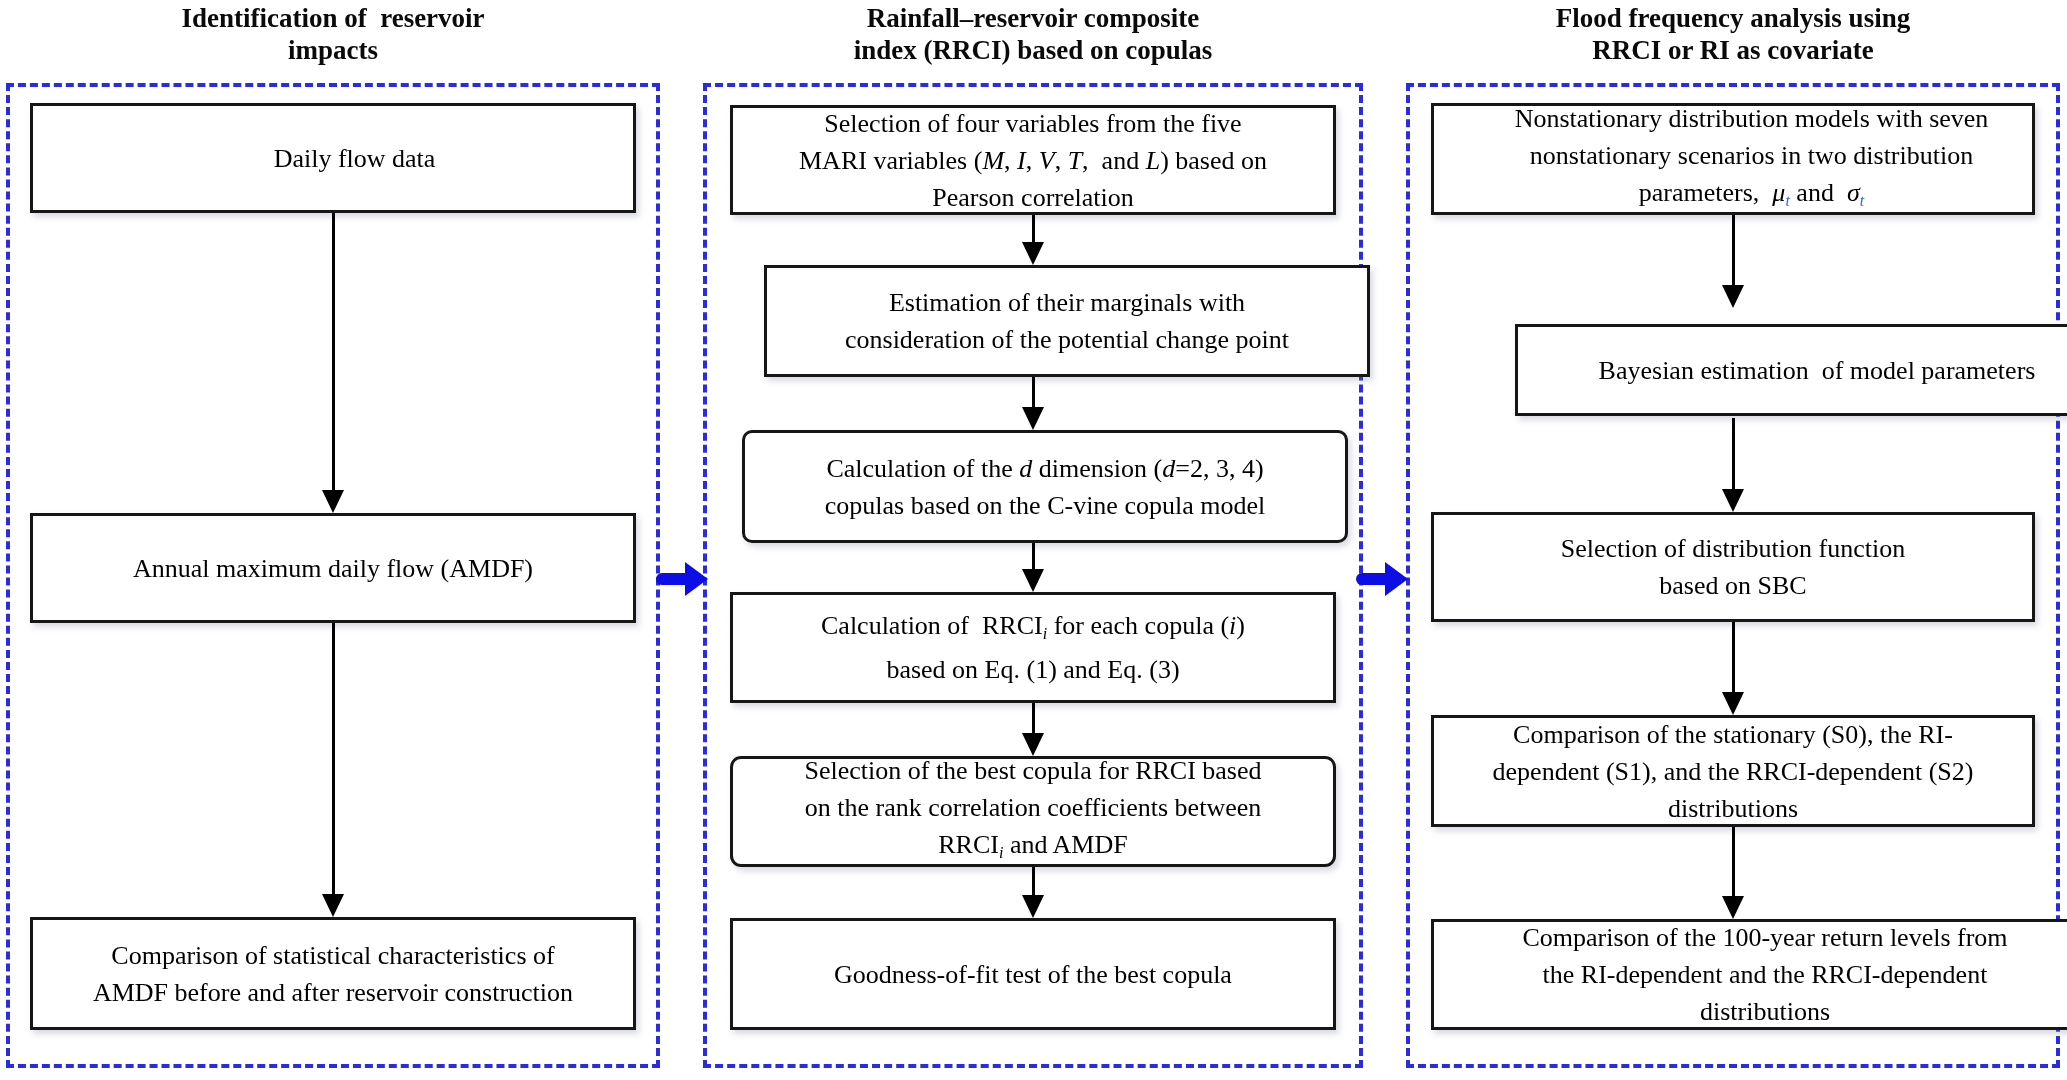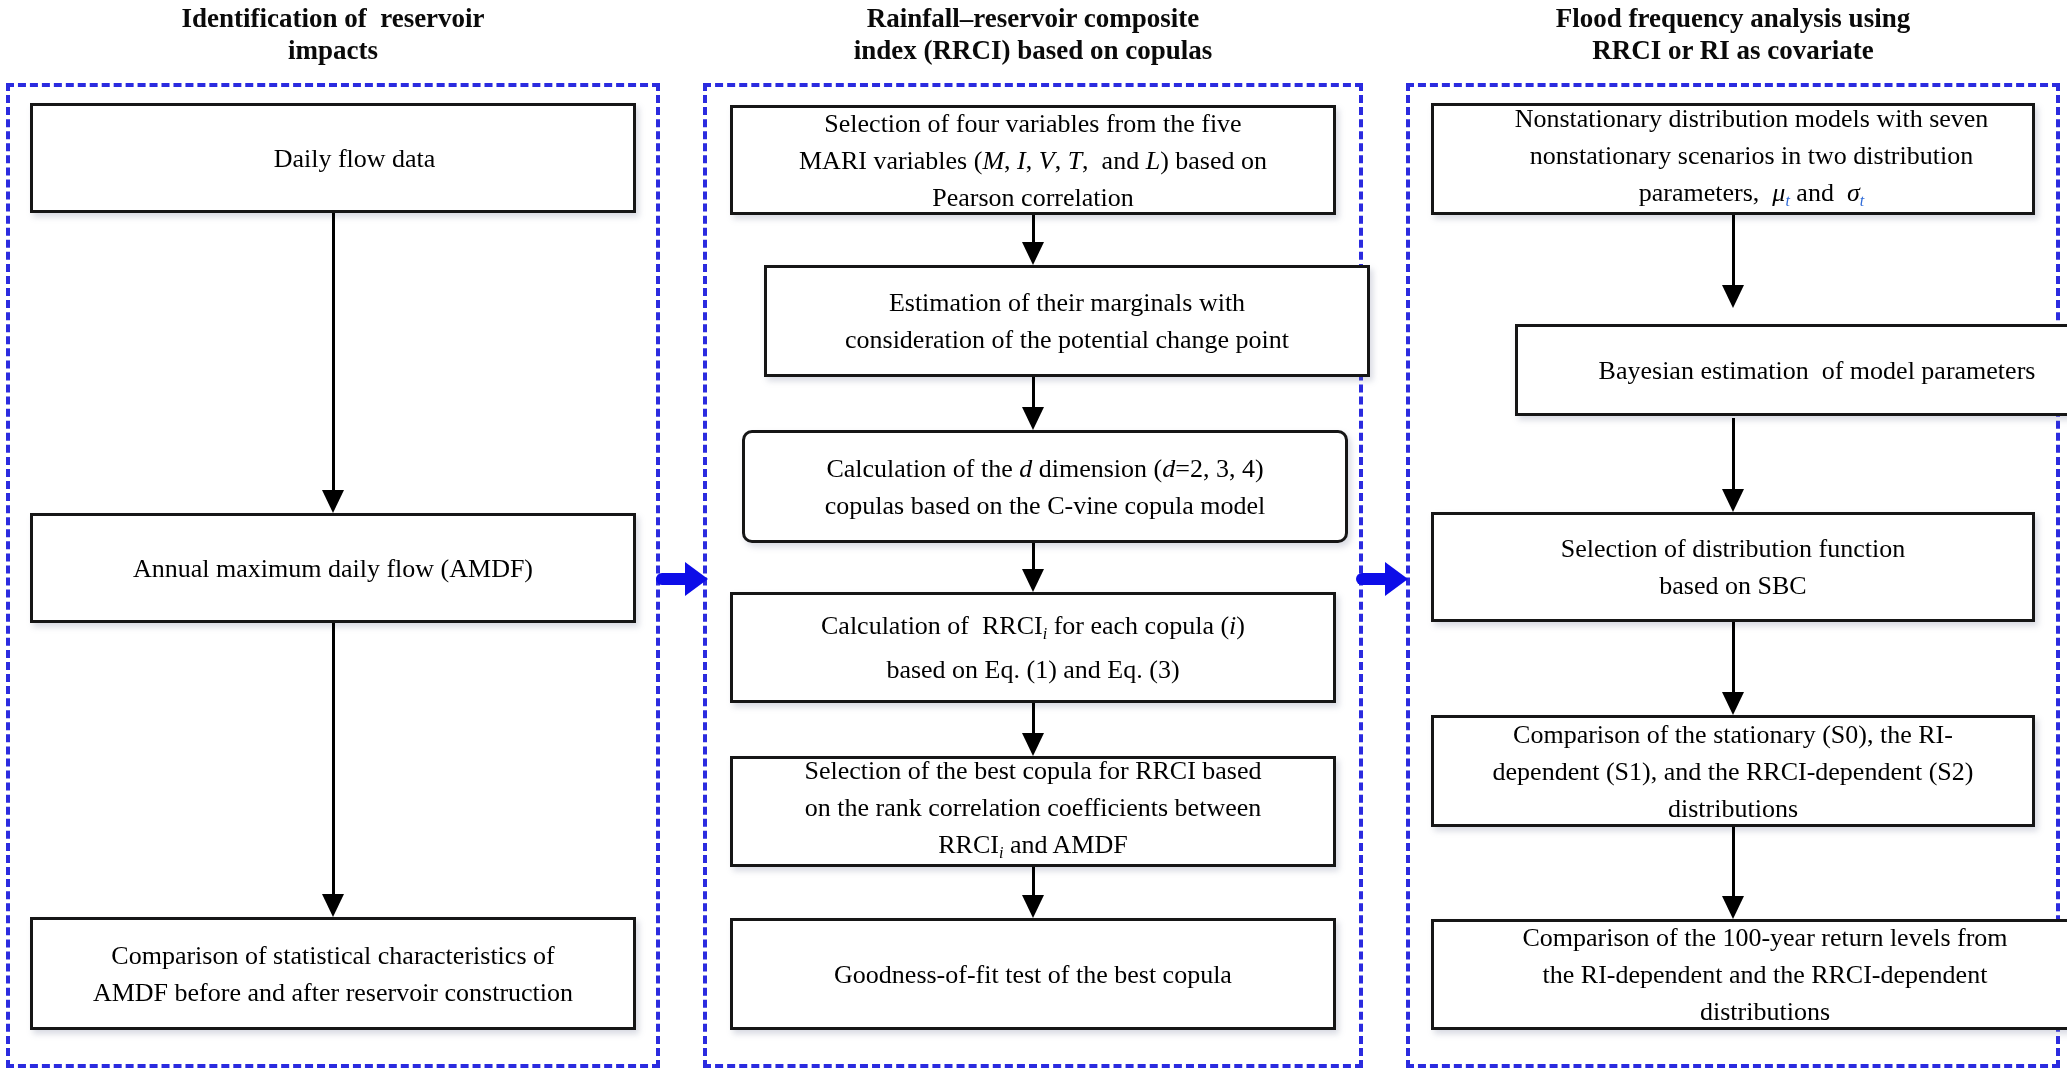--- a/index.html
+++ b/index.html
@@ -90,21 +90,21 @@
       <div class="tline"><span>consideration of the potential change point</span></div>
     </div>
   <div class="fbox" style="left:742px;top:430px;width:606px;height:113px;border-radius:10px;">
       <div class="tline"><span>Calculation of the </span><span class="it">d</span><span> dimension (</span><span class="it">d</span><span>=2, 3, 4)</span></div>
       <div class="tline"><span>copulas based on the C-vine copula model</span></div>
     </div>
   <div class="fbox" style="left:730px;top:592px;width:606px;height:111px;">
       <div class="tline"><span>Calculation of  RRCI</span><span class="sub it">i</span><span> for each copula (</span><span class="it">i</span><span>)</span></div>
       <div class="tline"><span>based on Eq. (1) and Eq. (3)</span></div>
     </div>
-  <div class="fbox" style="left:730px;top:756px;width:606px;height:111px;">
+  <div class="fbox" style="left:730px;top:756px;width:606px;height:111px;border-radius:11px;">
       <div class="tline"><span>Selection of the best copula for RRCI based</span></div>
       <div class="tline"><span>on the rank correlation coefficients between</span></div>
       <div class="tline"><span>RRCI</span><span class="sub it">i</span><span> and AMDF</span></div>
     </div>
   <div class="fbox" style="left:730px;top:918px;width:606px;height:112px;">
       <div class="tline"><span>Goodness-of-fit test of the best copula</span></div>
     </div>
 
   <div class="varrow" style="left:1033px;top:215px;height:50px;">
     <div class="vline"></div>

